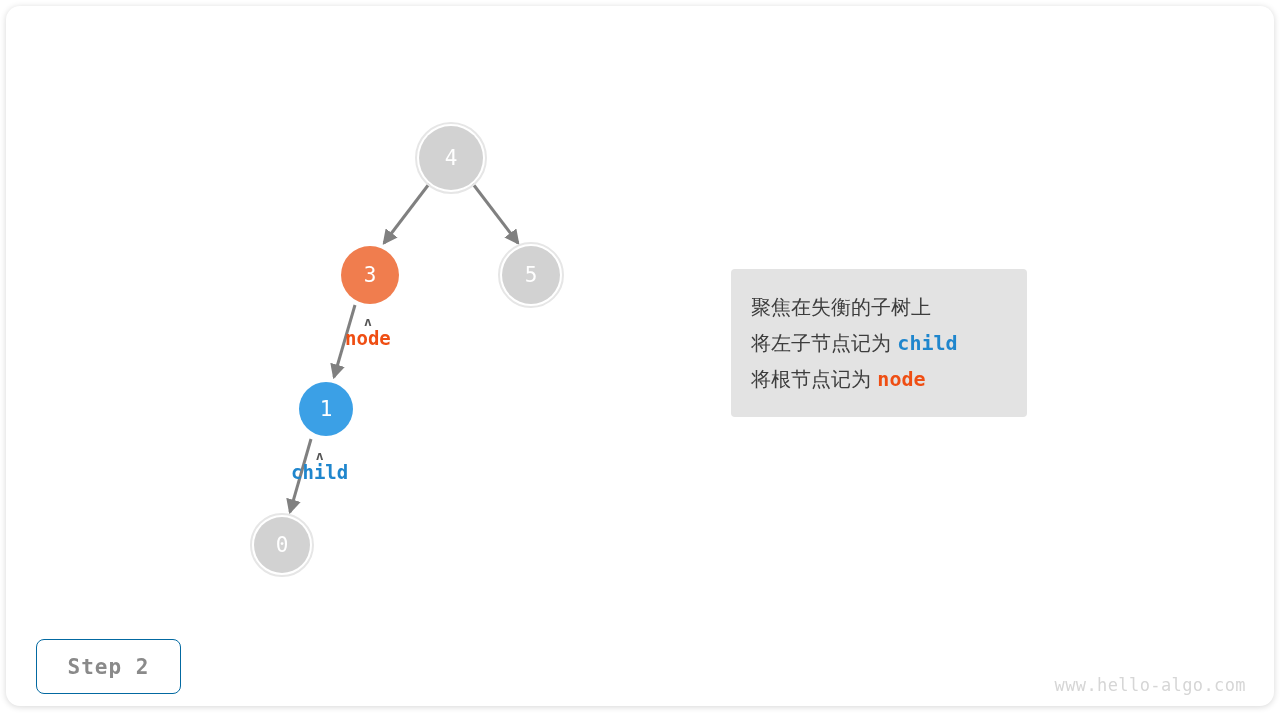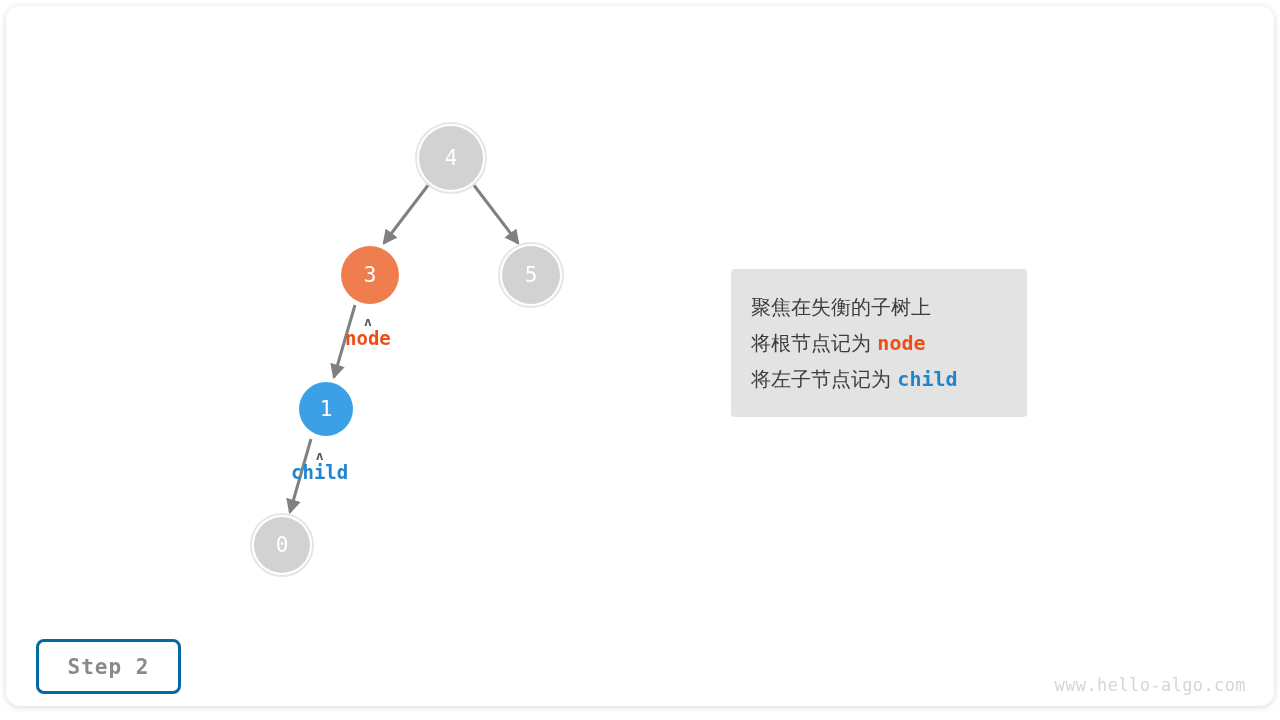--- a/index.html
+++ b/index.html
@@ -127,21 +127,21 @@
   }
 
   
   .step-badge {
     position: absolute;
     left: 36px;
     top: 639px;
     width: 145px;
     height: 55px;
     box-sizing: border-box;
-    border: 3px solid #0369a1;
+    border: 1px solid #0369a1;
     border-radius: 8px;
     display: flex;
     align-items: center;
     justify-content: center;
     font-family: "DejaVu Sans Mono", monospace;
     font-weight: bold;
     font-size: 21px;
     color: #8a8a8a;
     letter-spacing: 1px;
     background: #ffffff;
@@ -211,27 +211,27 @@
   <div class="pointer child-ptr" style="left:291px; top:449px;">
     <span class="caret">ʌ</span>
     <span>child</span>
   </div>
 
   <div class="caption-box">
     <div class="caption-line">
       <span>聚焦在失衡的子树上</span>
     </div>
     <div class="caption-line">
+      <span>将左子节点记为</span>
+      <span class="code-child">child</span>
+    </div>
+    <div class="caption-line">
       <span>将根节点记为</span>
       <span class="code-node">node</span>
     </div>
-    <div class="caption-line">
-      <span>将左子节点记为</span>
-      <span class="code-child">child</span>
-    </div>
   </div>
 
   <div class="step-badge">
     <span>Step 2</span>
   </div>
 
   <div class="watermark">www.hello-algo.com</div>
 
 </div>
 

